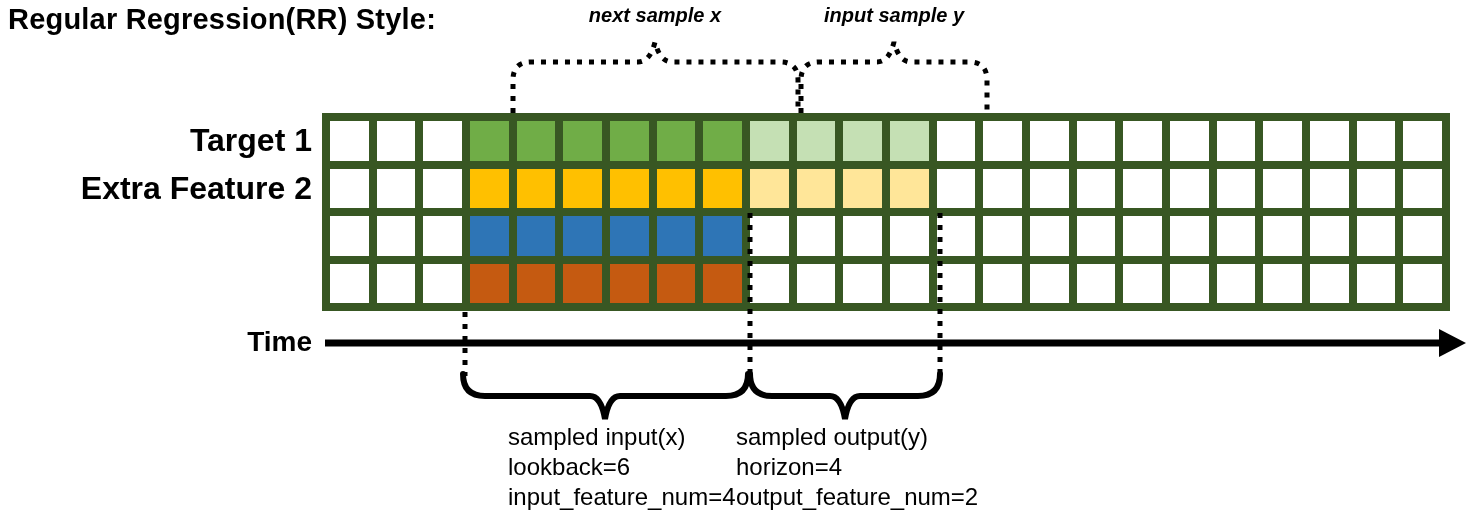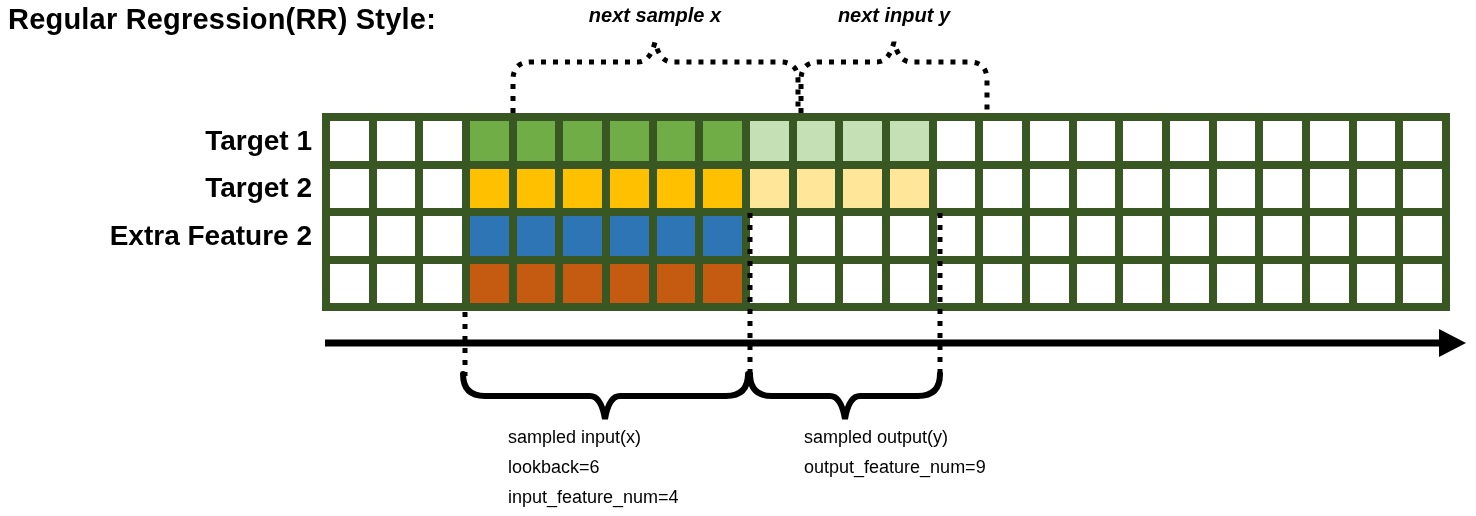--- a/index.html
+++ b/index.html
@@ -17,41 +17,40 @@
     display:grid;grid-template-columns:repeat(24,1fr);grid-template-rows:repeat(4,1fr);
     gap:8px;padding:8px;
   }
   .cell{width:100%;height:100%;}
   #row-labels{
     left:0;top:113px;width:312px;height:198px;box-sizing:border-box;
     display:grid;grid-template-rows:repeat(4,1fr);gap:8px;padding:8px 0;
   }
   .row-label{
     display:flex;align-items:center;justify-content:flex-end;
-    font-size:28px;font-weight:bold;white-space:nowrap;
+    font-size:32px;font-weight:bold;white-space:nowrap;
   }
   #time-label{left:150px;top:326px;width:162px;text-align:right;font-size:28px;font-weight:bold;}
-  .note-block{top:422px;font-size:18px;line-height:30px;white-space:nowrap;}
+  .note-block{top:422px;font-size:24px;line-height:30px;white-space:nowrap;}
   #input-note{left:508px;}
-  #output-note{left:804px;}
+  #output-note{left:736px;}
   #overlay{left:0;top:0;width:1476px;height:516px;pointer-events:none;}
 </style>
 </head>
 <body>
 
 <div id="canvas">
 
   <div id="title" class="abs">Regular Regression(RR) Style:</div>
 
   <div id="next-x-label" class="abs next-label">next sample x</div>
-  <div id="next-y-label" class="abs next-label">next input y</div>
+  <div id="next-y-label" class="abs next-label">input sample y</div>
 
   <div id="row-labels" class="abs">
       <div class="row-label">Target 1</div>
-      <div class="row-label">Target 2</div>
       <div class="row-label">Extra Feature 2</div>
     </div>
 
   <div id="grid" class="abs" style="background: rgb(56, 87, 35);">
       <div class="cell" style="background: rgb(255, 255, 255);"></div>
       <div class="cell" style="background: rgb(255, 255, 255);"></div>
       <div class="cell" style="background: rgb(255, 255, 255);"></div>
       <div class="cell" style="background: rgb(112, 173, 71);"></div>
       <div class="cell" style="background: rgb(112, 173, 71);"></div>
       <div class="cell" style="background: rgb(112, 173, 71);"></div>
@@ -140,30 +139,32 @@
       <div class="cell" style="background: rgb(255, 255, 255);"></div>
       <div class="cell" style="background: rgb(255, 255, 255);"></div>
       <div class="cell" style="background: rgb(255, 255, 255);"></div>
       <div class="cell" style="background: rgb(255, 255, 255);"></div>
       <div class="cell" style="background: rgb(255, 255, 255);"></div>
       <div class="cell" style="background: rgb(255, 255, 255);"></div>
       <div class="cell" style="background: rgb(255, 255, 255);"></div>
       <div class="cell" style="background: rgb(255, 255, 255);"></div>
     </div>
 
+  <div id="time-label" class="abs">Time</div>
 
   <div id="input-note" class="abs note-block">
     <div>sampled input(x)</div>
     <div>lookback=6</div>
     <div>input_feature_num=4</div>
   </div>
 
   <div id="output-note" class="abs note-block">
     <div>sampled output(y)</div>
-    <div>output_feature_num=9</div>
+    <div>horizon=4</div>
+    <div>output_feature_num=2</div>
   </div>
 
   <svg id="overlay" class="abs" viewBox="0 0 1476 516">
 
     <path d="M 513 113 L 513 80 Q 513 62 531 62 L 638 62 Q 650 62 655 42 Q 660 62 672 62 L 780 62 Q 798 62 798 80 L 798 113" fill="none" stroke="#000" stroke-width="5" stroke-dasharray="5 7"></path>
 
     <path d="M 801 113 L 801 80 Q 801 62 819 62 L 877 62 Q 889 62 894 42 Q 899 62 911 62 L 969 62 Q 987 62 987 80 L 987 113" fill="none" stroke="#000" stroke-width="5" stroke-dasharray="5 7"></path>
 
     <path d="M 465 312 L 465 376" fill="none" stroke="#000" stroke-width="5" stroke-dasharray="5 7"></path>
     <path d="M 750 213 L 750 376" fill="none" stroke="#000" stroke-width="5" stroke-dasharray="5 7"></path>

